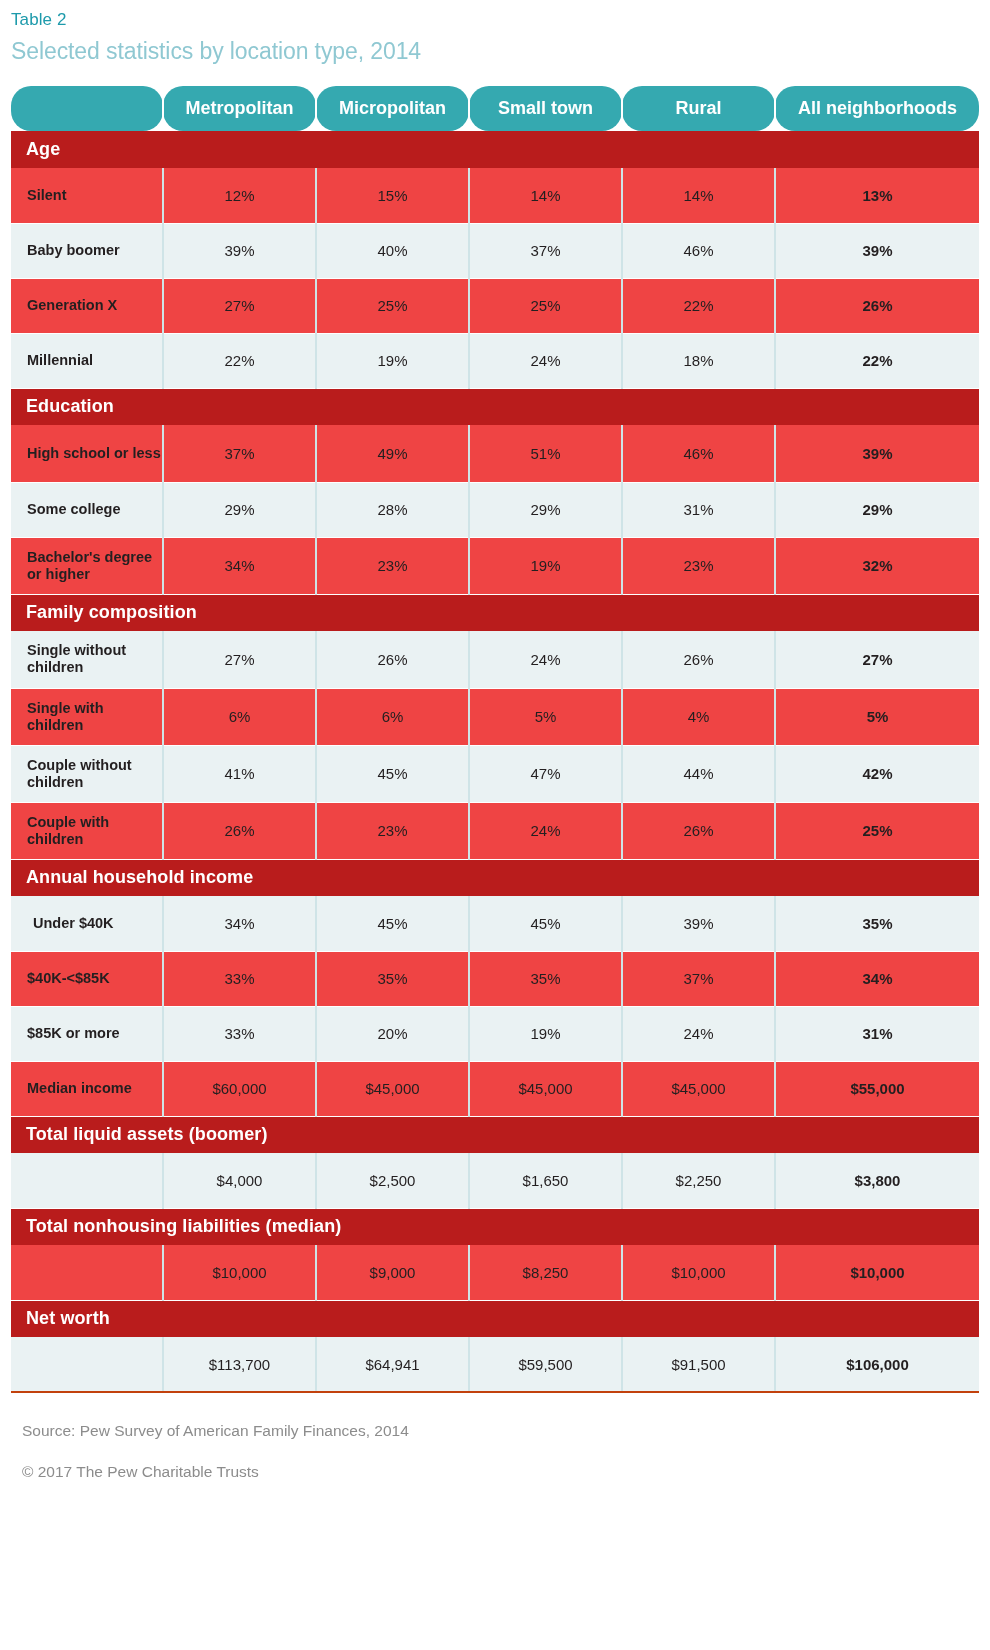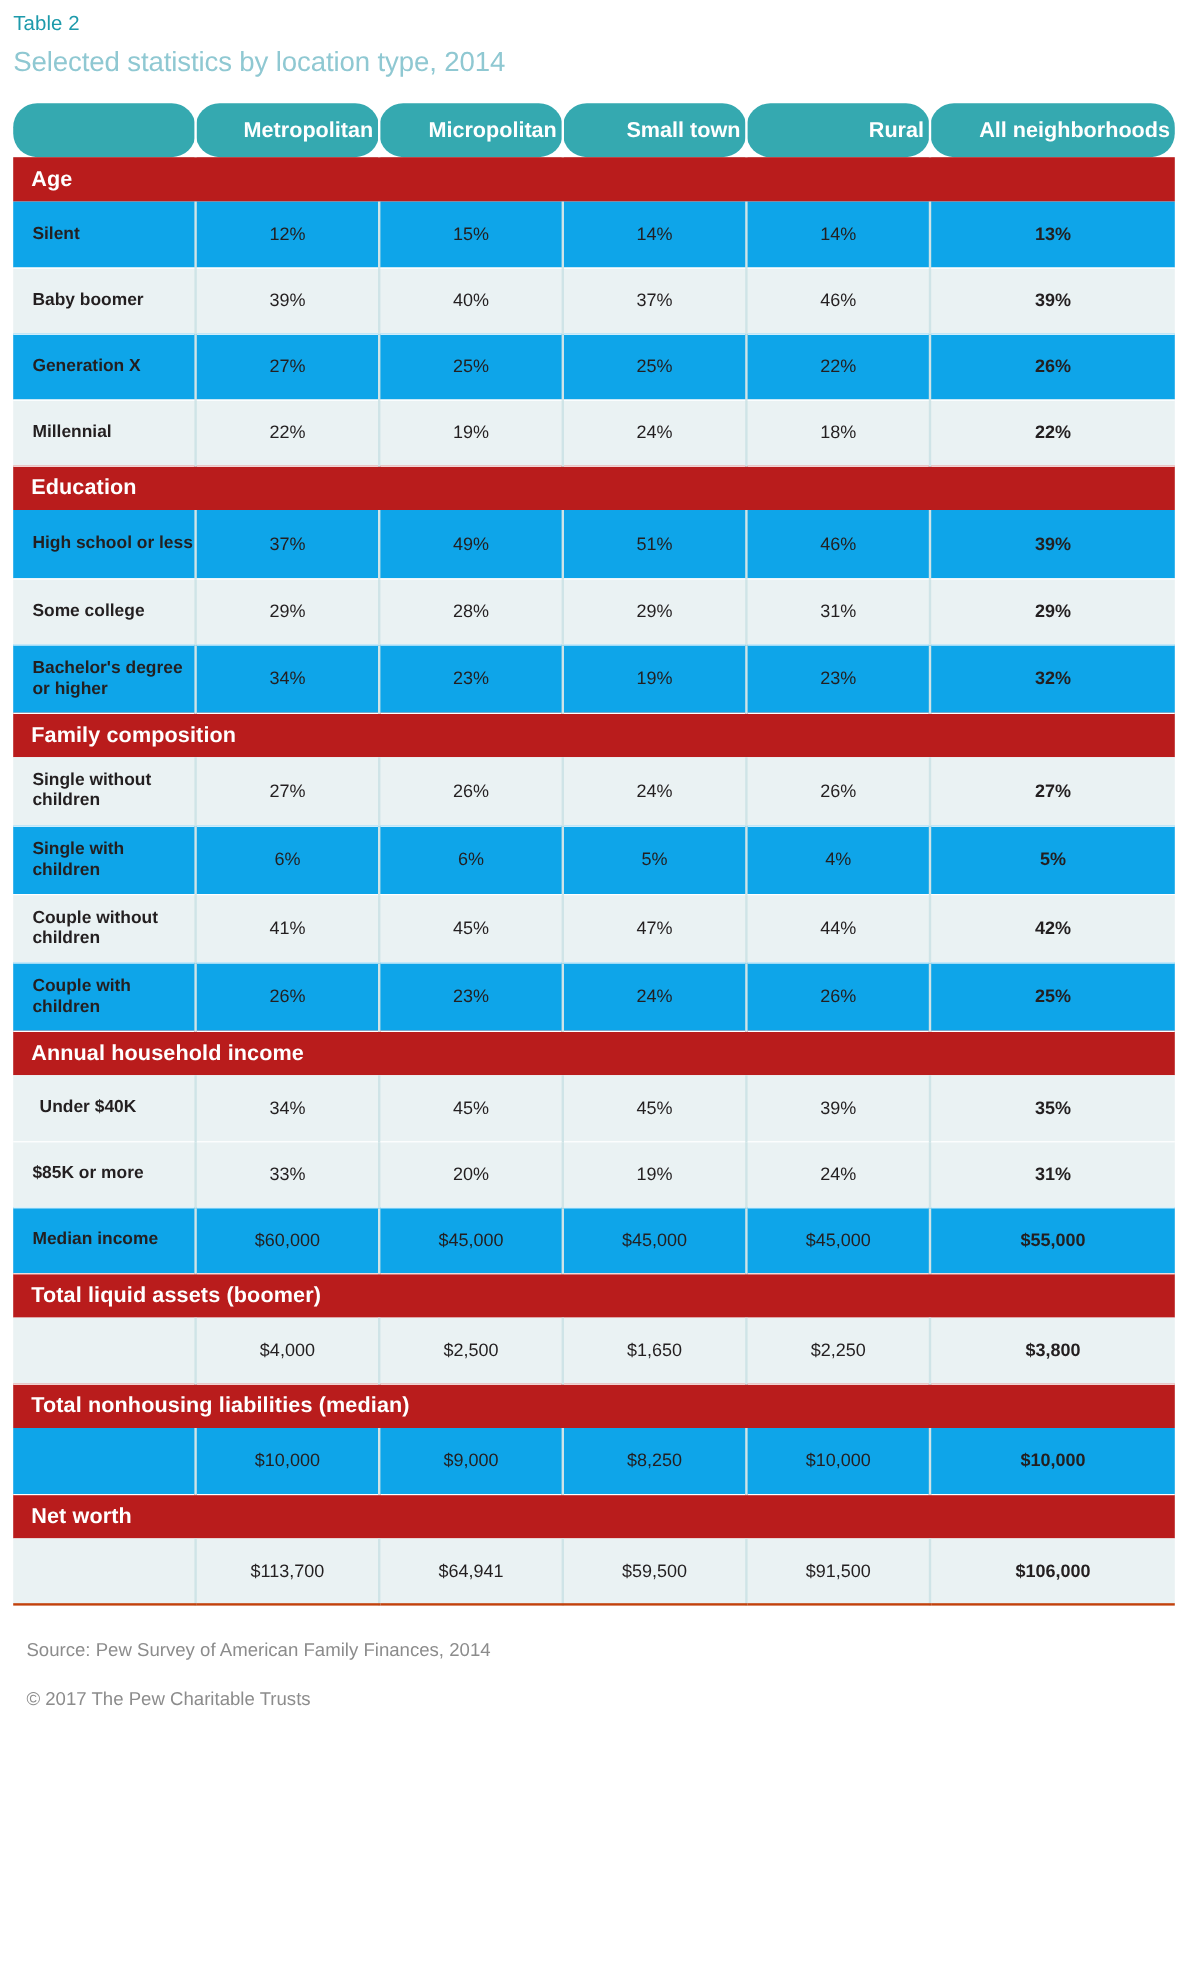--- a/index.html
+++ b/index.html
@@ -60,21 +60,21 @@
   table.stats col.c-label { width: 152px; }
   table.stats col.c-data  { width: 153px; }
   table.stats col.c-total { width: 204px; }
 
   thead th {
     background: #35a9b0;
     color: #ffffff;
     font-size: 18px;
     font-weight: 700;
     height: 45px;
-    text-align: right;
+    text-align: center;
     vertical-align: middle;
     border-right: 2px solid #ffffff;
     padding: 0 4px;
     border-radius: 20px;
   }
   thead th:last-child { border-right: none; }
   thead th.col-blank { background: #35a9b0; }
 
   tr.section-row td {
     background: #b91c1c;
@@ -90,21 +90,21 @@
 
   tbody tr.data-row td {
     height: 55px;
     vertical-align: middle;
     border-right: 2px solid #ffffff;
     border-bottom: 1px solid #ffffff;
   }
   tbody tr.data-row td:last-child { border-right: none; }
 
   tbody tr.data-row.alt td { background: #eaf2f3; }
-  tbody tr.data-row.white td { background: #0ea5e9; }
+  tbody tr.data-row.white td { background: #ef4444; }
 
   td.rowlabel {
     font-weight: 700;
     font-size: 14.5px;
     color: #231f20;
     padding-left: 16px;
     text-align: left;
     line-height: 17px;
     border-right: 2px solid #cfe4e7 !important;
   }
@@ -268,20 +268,28 @@
           <td colspan="6">Annual household income</td>
         </tr>
         <tr class="data-row alt">
           <td class="rowlabel indented">Under $40K</td>
           <td class="val">34%</td>
           <td class="val">45%</td>
           <td class="val">45%</td>
           <td class="val">39%</td>
           <td class="val last">35%</td>
         </tr>
+        <tr class="data-row white">
+          <td class="rowlabel">$40K-&lt;$85K</td>
+          <td class="val">33%</td>
+          <td class="val">35%</td>
+          <td class="val">35%</td>
+          <td class="val">37%</td>
+          <td class="val last">34%</td>
+        </tr>
         <tr class="data-row alt">
           <td class="rowlabel">$85K or more</td>
           <td class="val">33%</td>
           <td class="val">20%</td>
           <td class="val">19%</td>
           <td class="val">24%</td>
           <td class="val last">31%</td>
         </tr>
         <tr class="data-row white">
           <td class="rowlabel">Median income</td>

